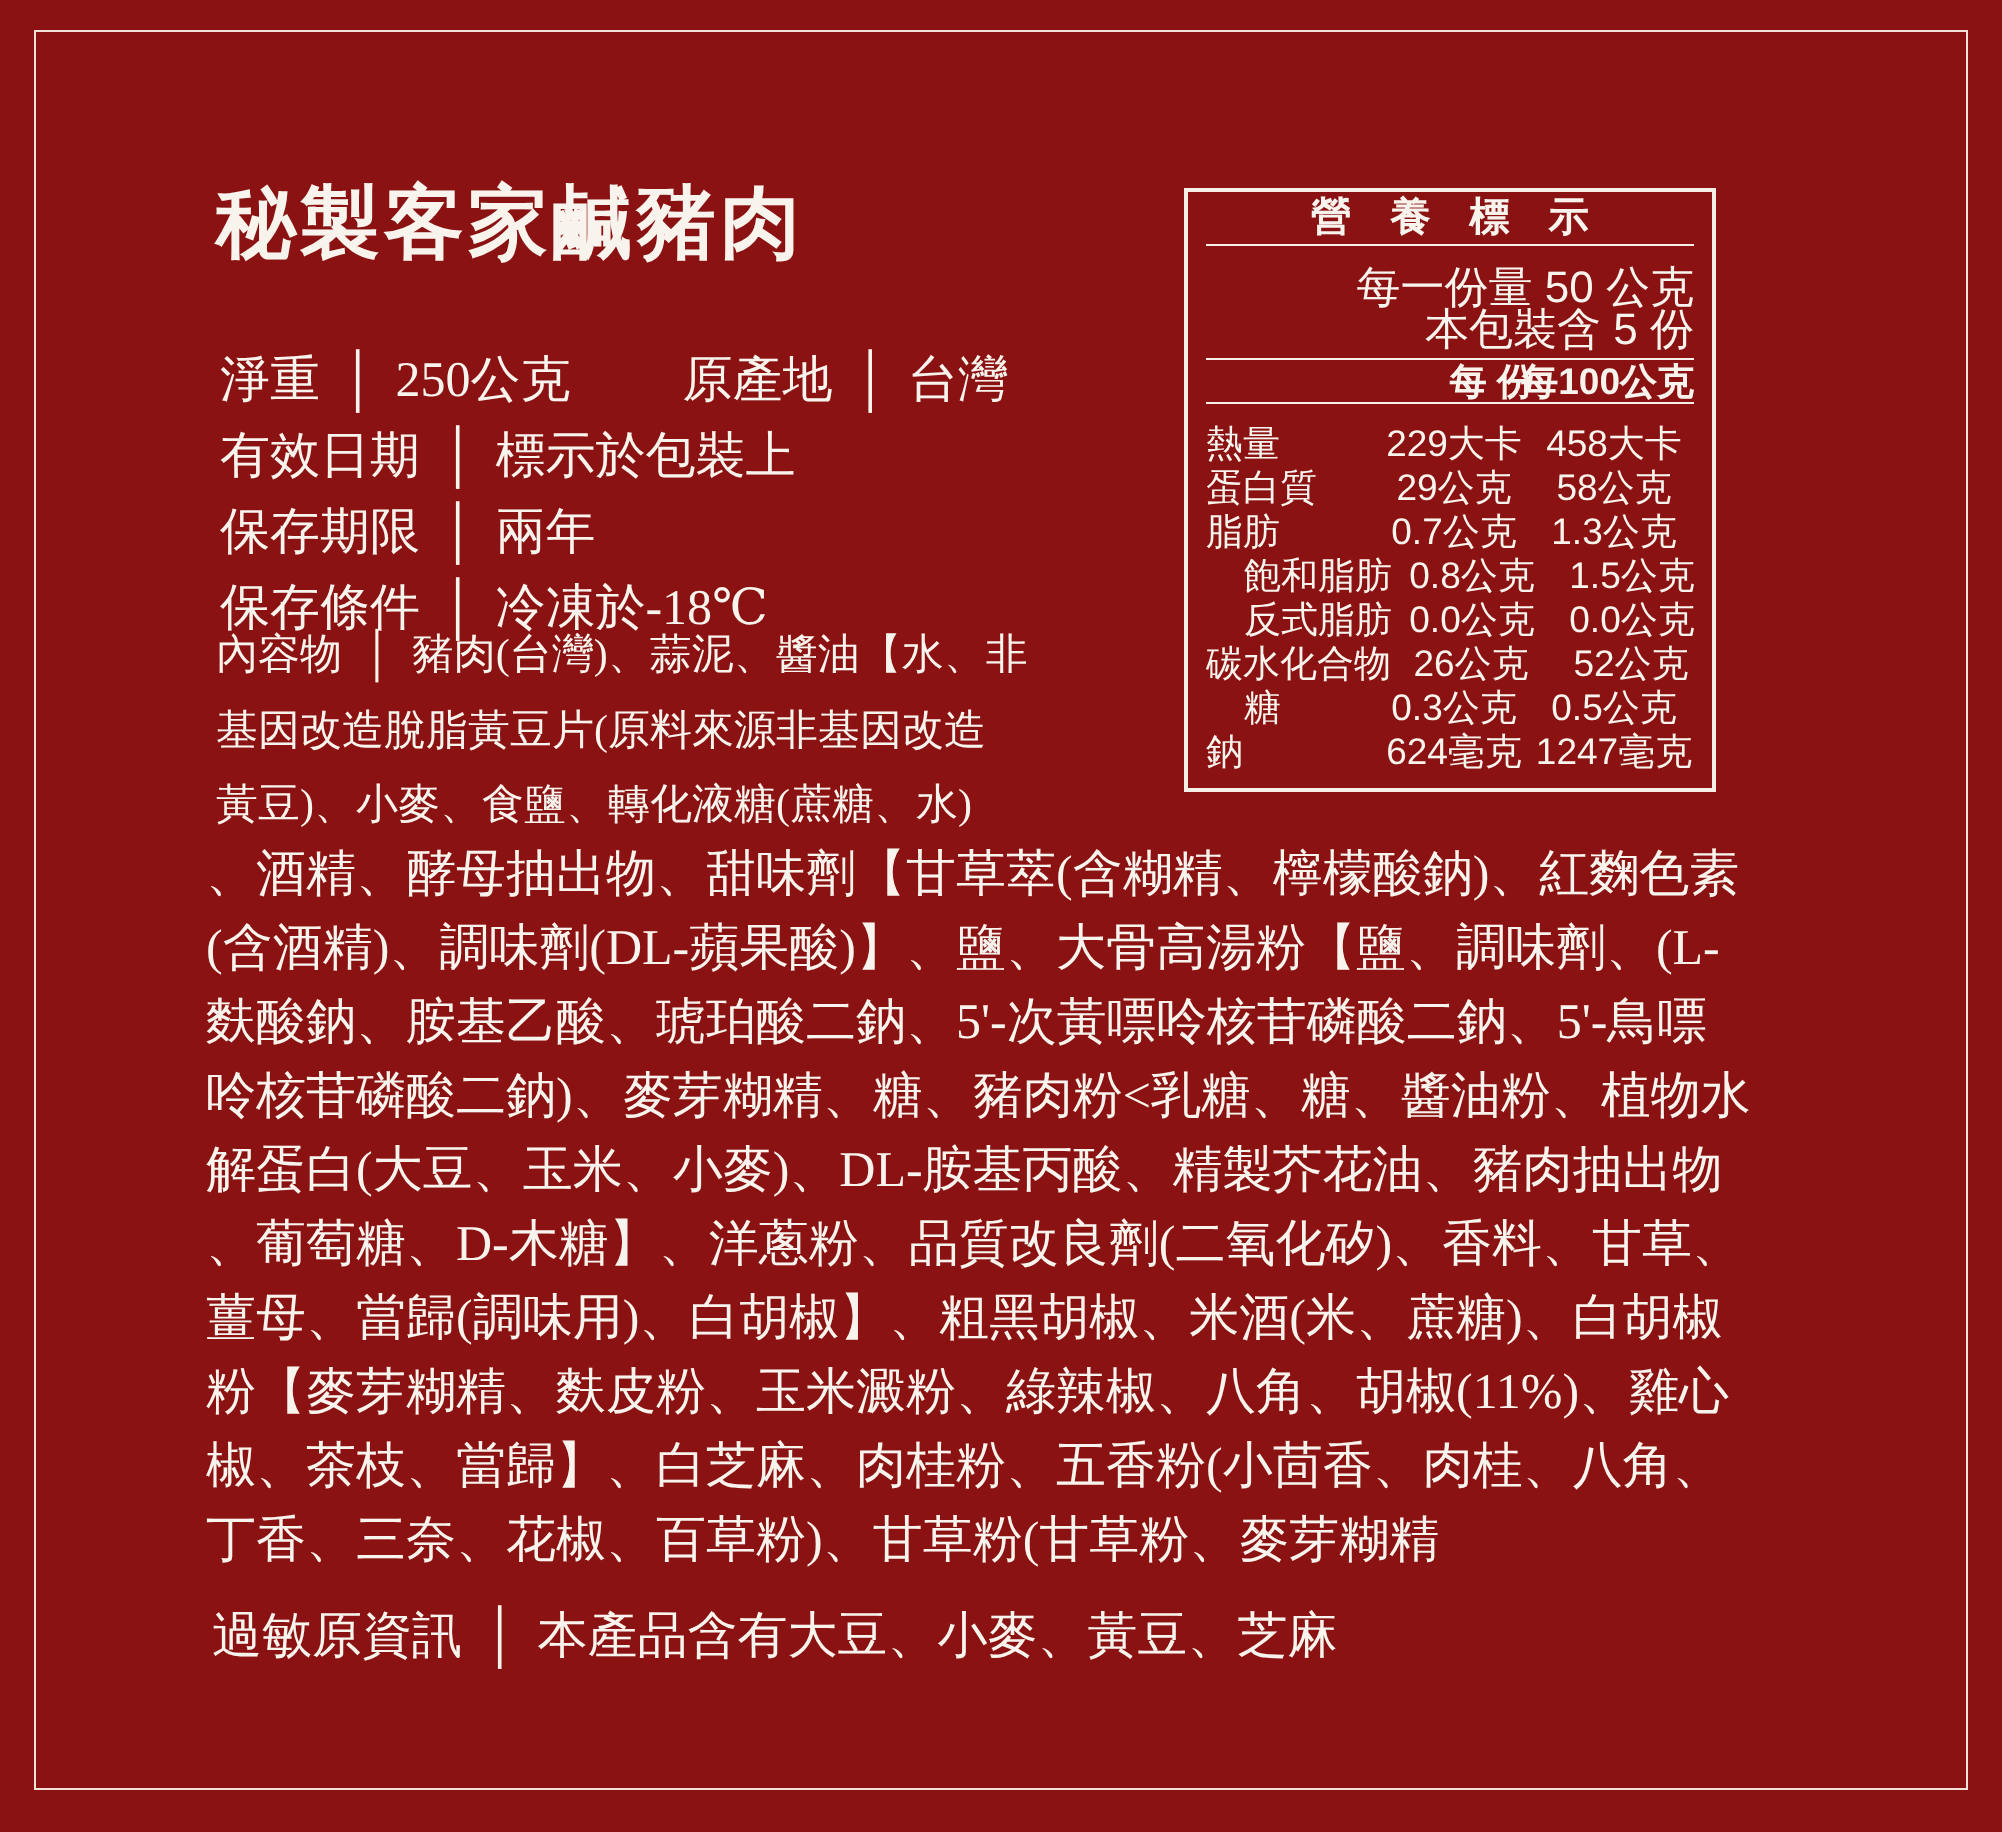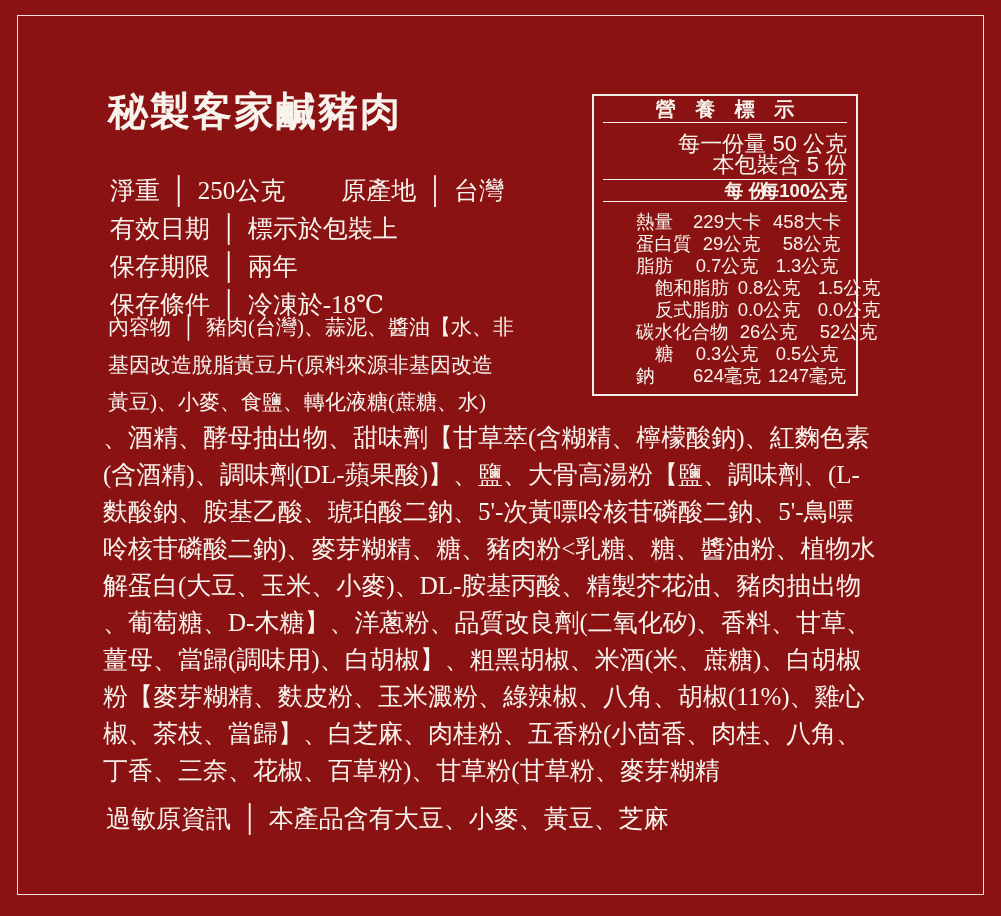--- a/index.html
+++ b/index.html
@@ -57,21 +57,21 @@
   .nhr-2 { margin:4px 0 0 0; }
   .nhr-3 { margin:0 0 9px 0; }
   .nt-serving { font-size:22px; line-height:21px; white-space:nowrap;text-align:right; }
   .nheader { position:relative; height:21px; font-size:18.5px; line-height:21px;font-weight:bold; }
   .nh1 { position:absolute; right:80px; white-space:nowrap; }
   .nh2 { position:absolute; right:0;   white-space:nowrap; }
   .nrow {
     display:grid; grid-template-columns:1fr 80px 80px;
     font-size:18.5px; line-height:22px;
   }
-  .nlabel { white-space:nowrap; overflow:visible;margin-left:33px; }
+  .nlabel { white-space:nowrap; overflow:visible; }
   .nrow.indent .nlabel { padding-left:19px; }
   .nval { text-align:center; white-space:nowrap; }
 </style>
 </head>
 <body style="background: rgb(138, 18, 18); color: rgb(248, 243, 236);">
 
 <div class="frame" style="border-color: rgb(240, 226, 216);"></div>
 
 <h1 class="title">秘製客家鹹豬肉</h1>
 

